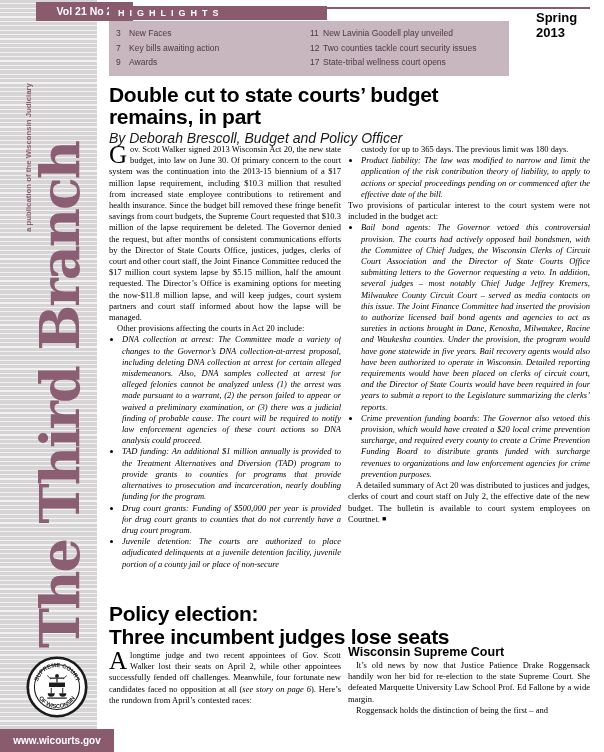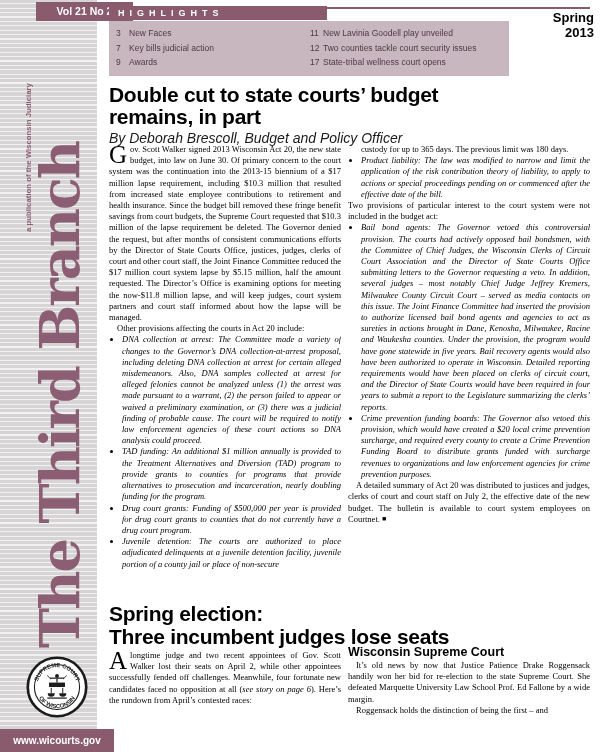--- a/index.html
+++ b/index.html
@@ -20,21 +20,21 @@
   .vpub{position:absolute;left:22px;top:72px;height:160px;width:13px;
     writing-mode:vertical-rl;transform:rotate(180deg);
     font-size:7.8px;font-weight:bold;color:#8c5e73;line-height:13px;white-space:nowrap;}
   .seal{position:absolute;left:26px;top:656px;}
 
   
   .main{position:absolute;left:92px;top:0;width:507px;height:752px;}
   .top-rule{position:absolute;left:17px;top:7px;width:481px;height:2px;background:#8a5a6d;}
   .hl-bar{position:absolute;left:17px;top:6px;width:218px;height:14px;background:#8a5a6d;
     color:#fff;font-size:9px;font-weight:bold;letter-spacing:5px;line-height:14px;padding-left:9px;box-sizing:border-box;}
-  .issue{position:absolute;right:5px;top:10px;width:58px;text-align:right;
+  .issue{position:absolute;right:5px;top:10px;width:58px;text-align:left;
     font-size:13px;font-weight:bold;line-height:15px;}
   .hl-box{position:absolute;left:17px;top:21px;width:400px;height:55px;background:#c9b7c0;}
   .hl-col{position:absolute;top:5px;font-size:8.5px;color:#4d3843;line-height:14.5px;}
   .hl-col.c1{left:7px;width:180px;}
   .hl-col.c2{left:201px;width:195px;}
   .hl-item{display:flex;}
   .hl-item .num{width:13px;flex:none;}
   .hl-item .lbl{flex:1;}
 
   .headline{position:absolute;left:17px;font-weight:bold;font-size:21px;line-height:22px;letter-spacing:-0.3px;}
@@ -116,21 +116,21 @@
     </div>
 
     <div class="hl-box">
       <div class="hl-col c1">
         <div class="hl-item">
           <span class="num">3</span>
           <span class="lbl">New Faces</span>
         </div>
         <div class="hl-item">
           <span class="num">7</span>
-          <span class="lbl">Key bills judicial action</span>
+          <span class="lbl">Key bills awaiting action</span>
         </div>
         <div class="hl-item">
           <span class="num">9</span>
           <span class="lbl">Awards</span>
         </div>
       </div>
       <div class="hl-col c2">
         <div class="hl-item">
           <span class="num">11</span>
           <span class="lbl">New Lavinia Goodell play unveiled</span>
@@ -170,21 +170,21 @@
       </ul>
       <p>Two provisions of particular interest to the court system were not included in the budget act:</p>
       <ul class="bullets">
         <li>Bail bond agents:  The Governor vetoed this controversial provision. The courts had actively opposed bail bondsmen, with the Committee of Chief Judges, the Wisconsin Clerks of Circuit Court Association and the Director of State Courts Office submitting letters to the Governor requesting a veto. In addition, several judges – most notably Chief Judge Jeffrey Kremers, Milwaukee County Circuit Court – served as media contacts on this issue. The Joint Finance Committee had inserted the provision to authorize licensed bail bond agents and agencies to act as sureties in actions brought in Dane, Kenosha, Milwaukee, Racine and Waukesha counties. Under the provision, the program would have gone statewide in five years.  Bail recovery agents would also have been authorized to operate in Wisconsin. Detailed reporting requirements would have been placed on clerks of circuit court, and the Director of State Courts would have been required in four years to submit a report to the Legislature summarizing the clerks’ reports.</li>
         <li>Crime prevention funding boards: The Governor also vetoed this provision, which would have created a $20 local crime prevention surcharge, and required every county to create a Crime Prevention Funding Board to distribute grants funded with surcharge revenues to organizations and law enforcement agencies for crime prevention purposes.</li>
       </ul>
       <p class="indent"><span>A detailed summary of Act 20 was distributed to justices and judges, clerks of court and court staff on July 2, the effective date of the new budget. The bulletin is available to court system employees on Courtnet.</span> <span class="endmark">■</span></p>
     </div>
 
     <div class="headline2 h2a">
-      <div>Spring election:</div>
+      <div>Policy election:</div>
       <div>Three incumbent judges lose seats</div>
     </div>
 
     <div class="bodycol a2c1">
       <p><span class="dropcap">A</span><span>longtime judge and two recent appointees of Gov. Scott Walker lost their seats on April 2, while other appointees successfully fended off challenges.  Meanwhile, four fortunate new candidates faced no opposition at all (</span><i>see story on page 6</i><span>). Here’s the rundown from April’s contested races:</span></p>
     </div>
 
     <div class="subhead2">Wisconsin Supreme Court</div>
     <div class="bodycol a2c2">
       <p class="indent">It’s old news by now that Justice Patience Drake Roggensack handily won her bid for re-election to the state Supreme Court.  She defeated Marquette University Law School Prof. Ed Fallone by a wide margin.</p>

